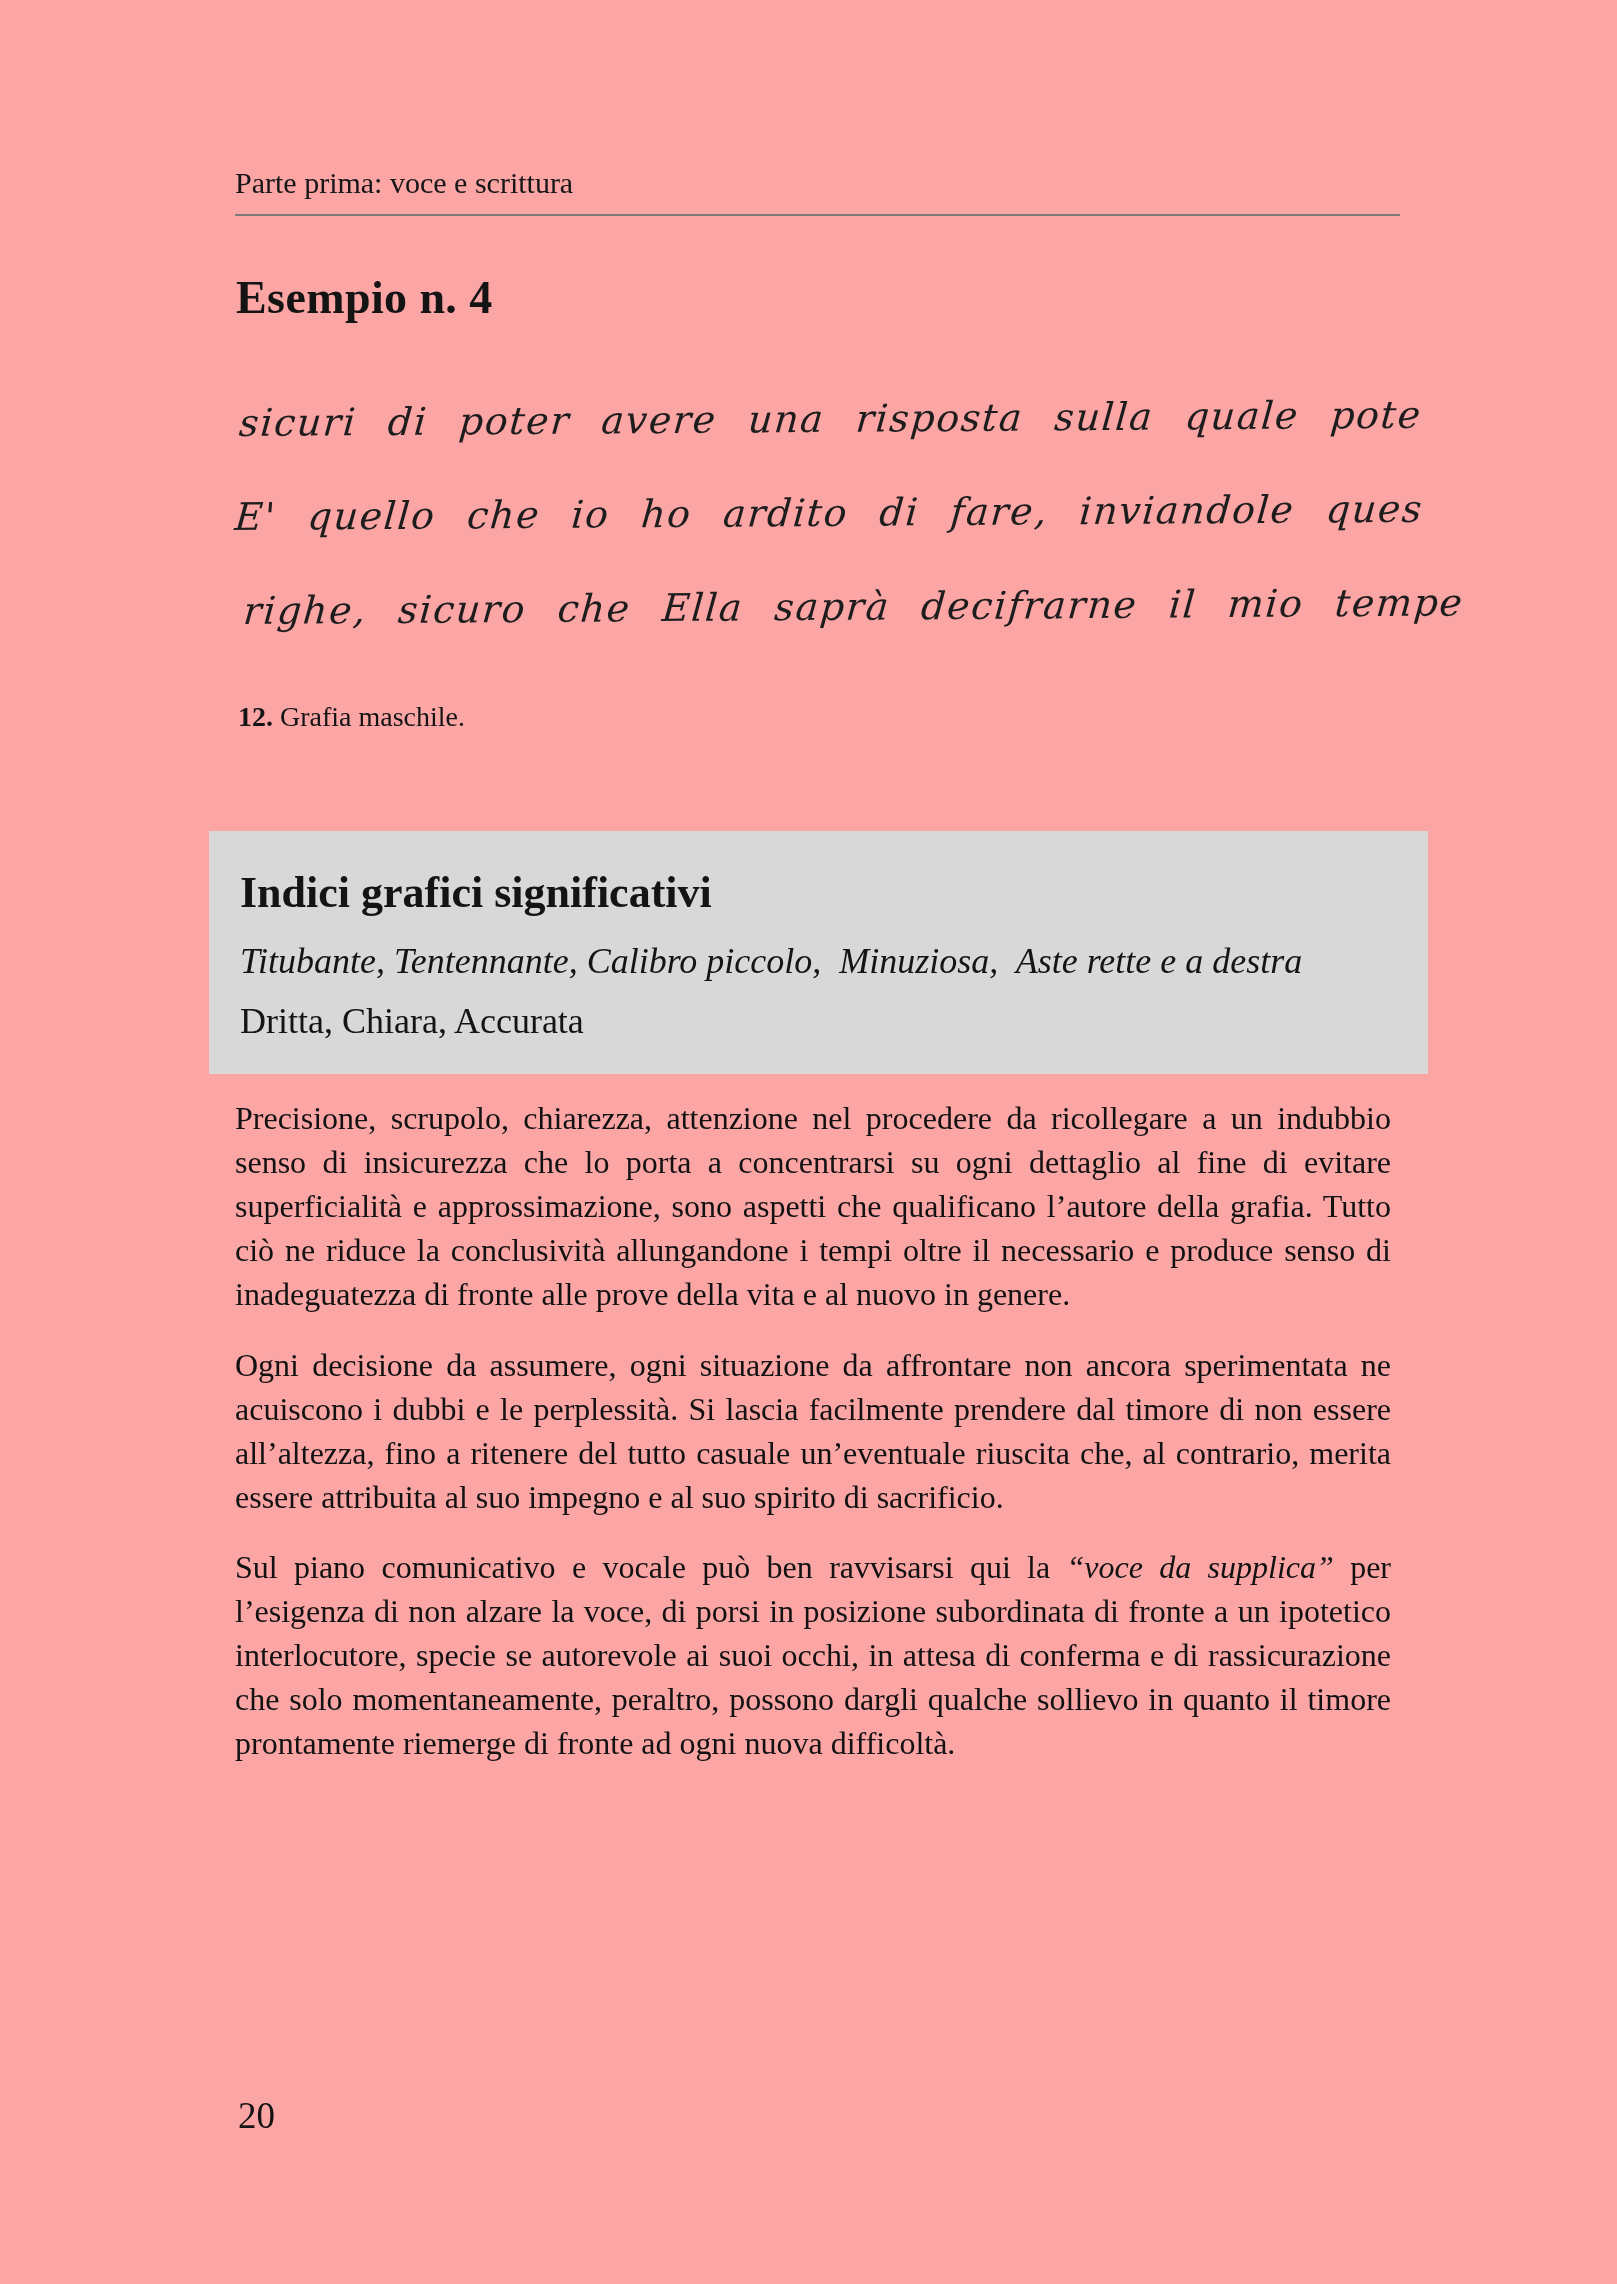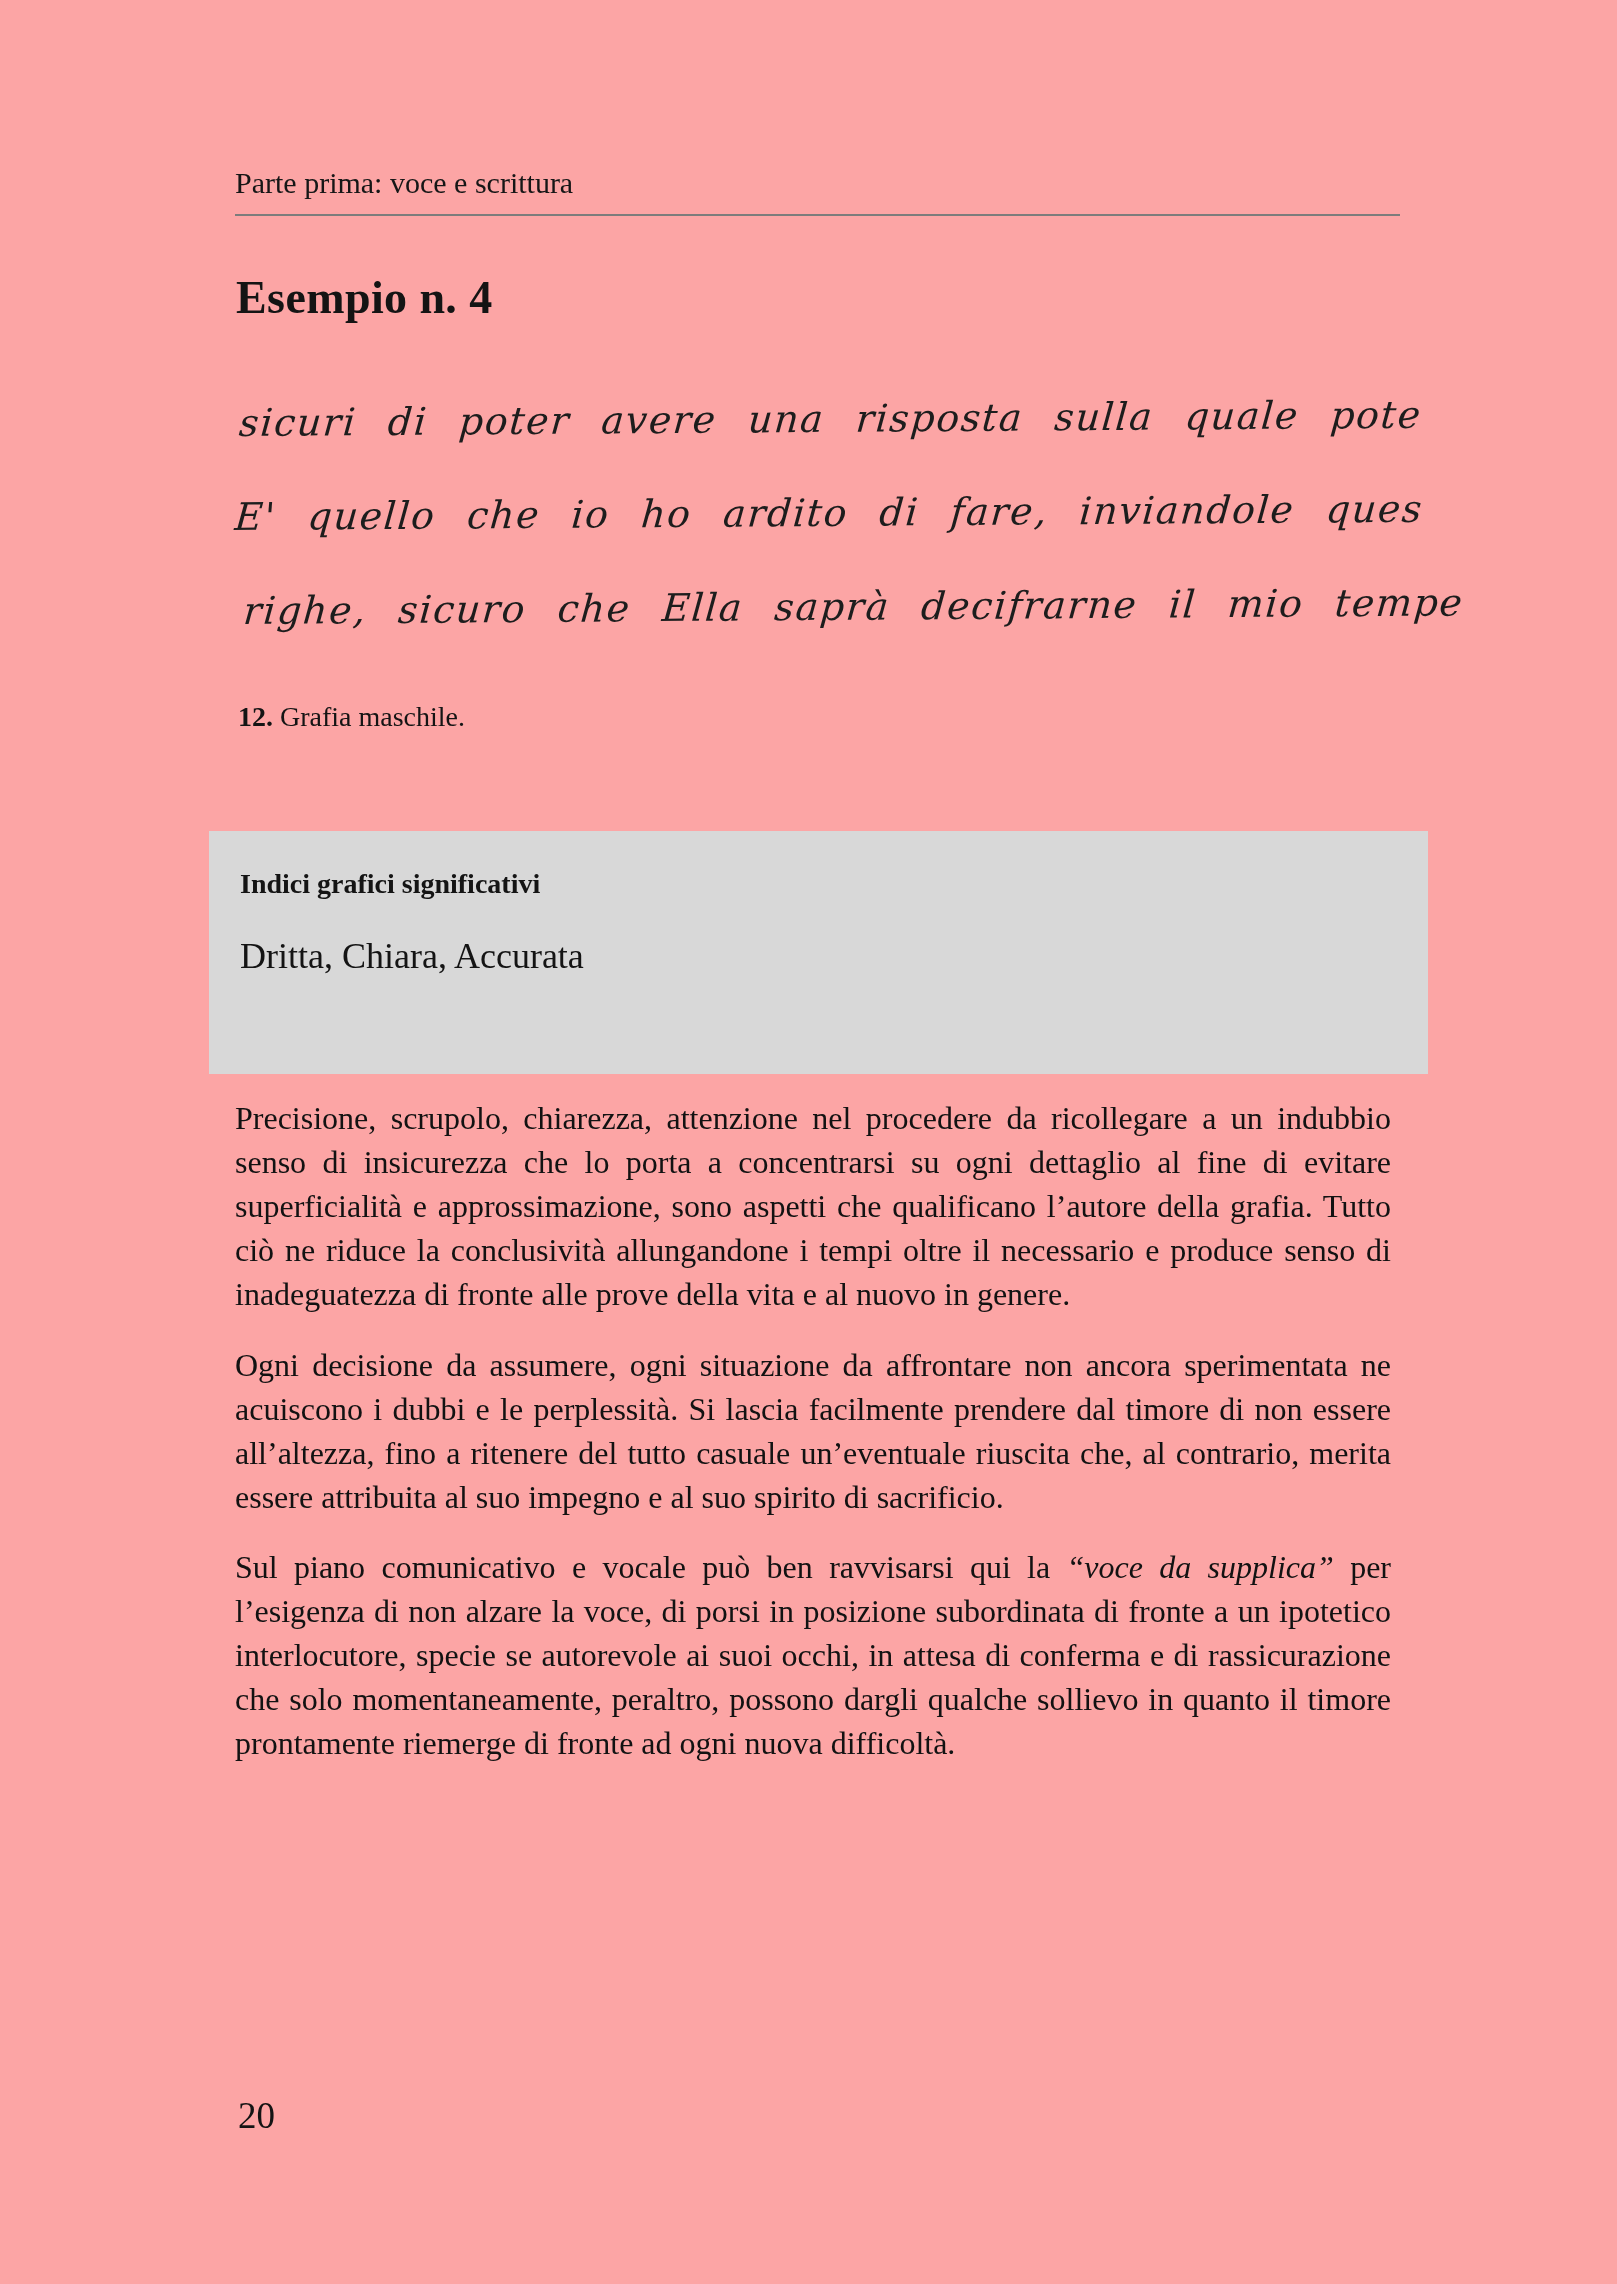--- a/index.html
+++ b/index.html
@@ -43,21 +43,21 @@
     font-size: 28px;
   }
   .figure-caption .cap-num { font-weight: bold; }
 
   .indices-box {
     position: absolute; left: 209px; top: 831px;
     width: 1219px; height: 243px;
     background: #d8d8d8; box-sizing: border-box;
     padding: 37px 24px 0 31px;
   }
-  .indices-heading { font-size: 28px; font-weight: bold; line-height: 1.15; margin: 0 0 36px 0; }
+  .indices-heading { font-size: 44px; font-weight: bold; line-height: 1.15; margin: 0 0 22px 0; }
   .indices-italic  { font-size: 36px; font-style: italic; line-height: 1.15; margin: 0 0 19.3px 0; white-space: pre; }
   .indices-regular { font-size: 36px; line-height: 1.15; margin: 0; }
 
   .body-text {
     position: absolute; left: 235px; top: 1096px; width: 1156px;
     font-size: 32px; line-height: 44px; text-align: justify;
     color: #121212;
   }
   .body-text p { margin: 0 0 26.6px 0; }
   .body-text .italic { font-style: italic; }
@@ -83,20 +83,21 @@
     <div class="hw-line">E' quello che io ho ardito di fare, inviandole ques</div>
     <div class="hw-line">righe, sicuro che Ella saprà decifrarne il mio tempe</div>
   </div>
 
   <div class="figure-caption">
     <span class="cap-num">12.</span><span> Grafia maschile.</span>
   </div>
 
   <div class="indices-box">
     <p class="indices-heading">Indici grafici significativi</p>
+    <p class="indices-italic">Titubante, Tentennante, Calibro piccolo,  Minuziosa,  Aste rette e a destra</p>
     <p class="indices-regular">Dritta, Chiara, Accurata</p>
   </div>
 
   <div class="body-text">
     <p>Precisione, scrupolo, chiarezza, attenzione nel procedere da ricollegare a un indubbio senso di insicurezza che lo porta a concentrarsi su ogni dettaglio al fine di evitare superficialità e approssimazione, sono aspetti che qualificano l’autore della grafia. Tutto ciò ne riduce la conclusività allungandone i tempi oltre il necessario e produce senso di inadeguatezza di fronte alle prove della vita e al nuovo in genere.</p>
     <p>Ogni decisione da assumere, ogni situazione da affrontare non ancora sperimentata ne acuiscono i dubbi e le perplessità. Si lascia facilmente prendere dal timore di non essere all’altezza, fino a ritenere del tutto casuale un’eventuale riuscita che, al contrario, merita essere attribuita al suo impegno e al suo spirito di sacrificio.</p>
     <p><span>Sul piano comunicativo e vocale può ben ravvisarsi qui la </span><span class="italic">“voce da supplica”</span><span> per l’esigenza di non alzare la voce, di porsi in posizione subordinata di fronte a un ipotetico interlocutore, specie se autorevole ai suoi occhi, in attesa di conferma e di rassicurazione che solo momentaneamente, peraltro, possono dargli qualche sollievo in quanto il timore prontamente riemerge di fronte ad ogni nuova difficoltà.</span></p>
   </div>
 
   <div class="page-number">20</div>

